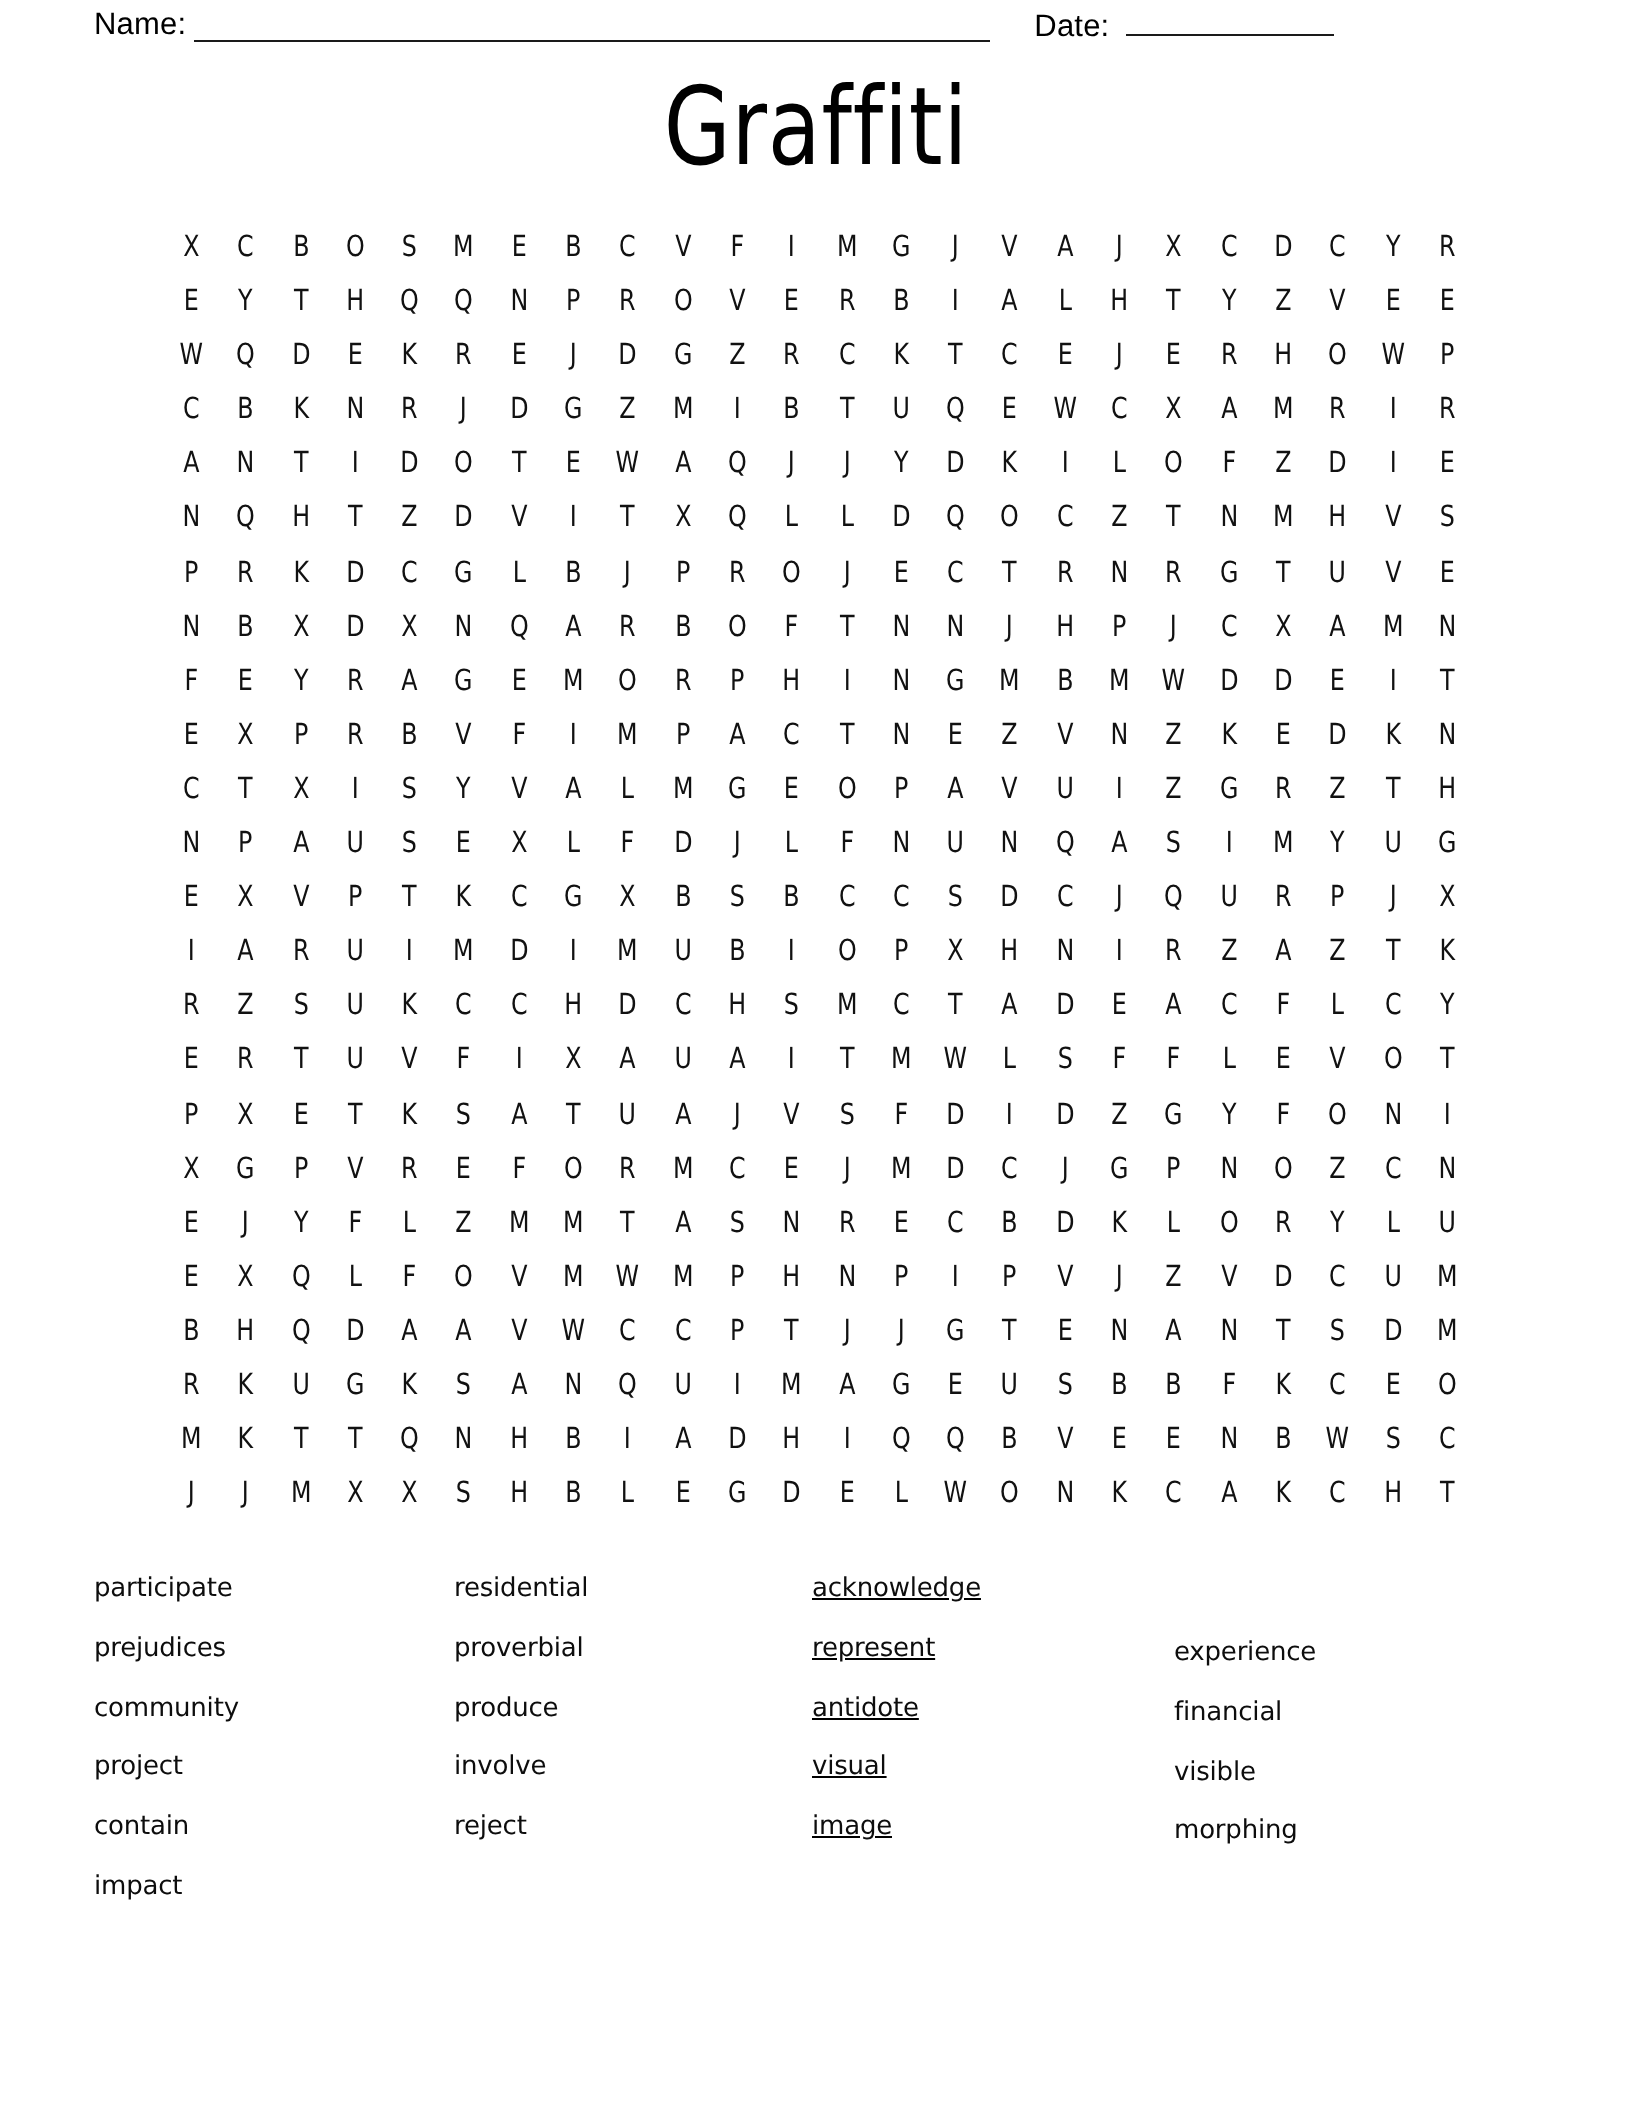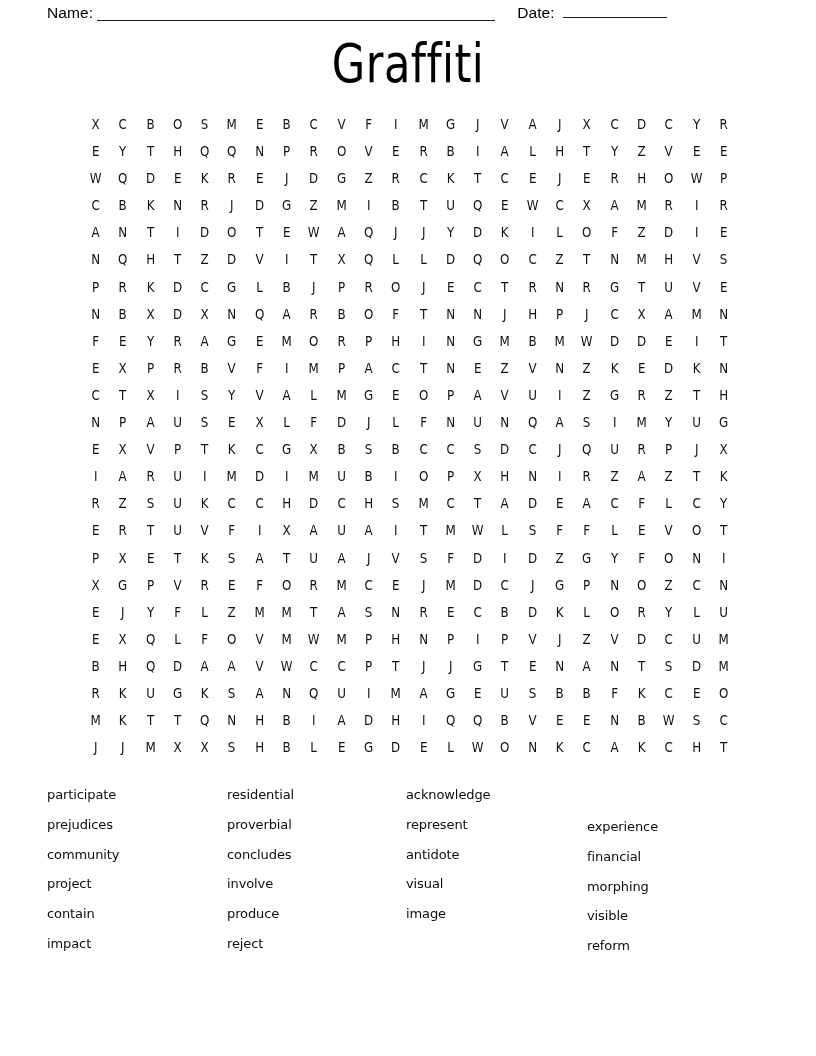--- a/index.html
+++ b/index.html
@@ -90,21 +90,21 @@
     width: 720px;
     display: flex;
     align-items: flex-start;
   }
   .word-col {
     display: flex;
     flex-direction: column;
   }
   .word-col-1 { width: 180px; }
   .word-col-2 { width: 179px; }
-  .word-col-3 { width: 181px; }
+  .word-col-3 { width: 181px; text-decoration: underline; }
   .word-col-4 { width: 180px; margin-top: 32px; }
   .word {
     font-family: "DejaVu Sans", sans-serif;
     font-size: 13px;
     line-height: 29.8px;
     font-weight: 400;
     letter-spacing: -0.1px;
     white-space: nowrap;
     color: #0d0d0d;
   }
@@ -707,32 +707,30 @@
       <div class="word">participate</div>
       <div class="word">prejudices</div>
       <div class="word">community</div>
       <div class="word">project</div>
       <div class="word">contain</div>
       <div class="word">impact</div>
     </div>
   <div class="word-col word-col-2">
       <div class="word">residential</div>
       <div class="word">proverbial</div>
-      <div class="word">concludes</div>
+      <div class="word">produce</div>
       <div class="word">involve</div>
-      <div class="word">produce</div>
       <div class="word">reject</div>
     </div>
   <div class="word-col word-col-3">
       <div class="word">acknowledge</div>
       <div class="word">represent</div>
       <div class="word">antidote</div>
       <div class="word">visual</div>
       <div class="word">image</div>
     </div>
   <div class="word-col word-col-4">
       <div class="word">experience</div>
       <div class="word">financial</div>
+      <div class="word">visible</div>
       <div class="word">morphing</div>
-      <div class="word">visible</div>
-      <div class="word">reform</div>
     </div>
 </div>
 
 </body></html>

